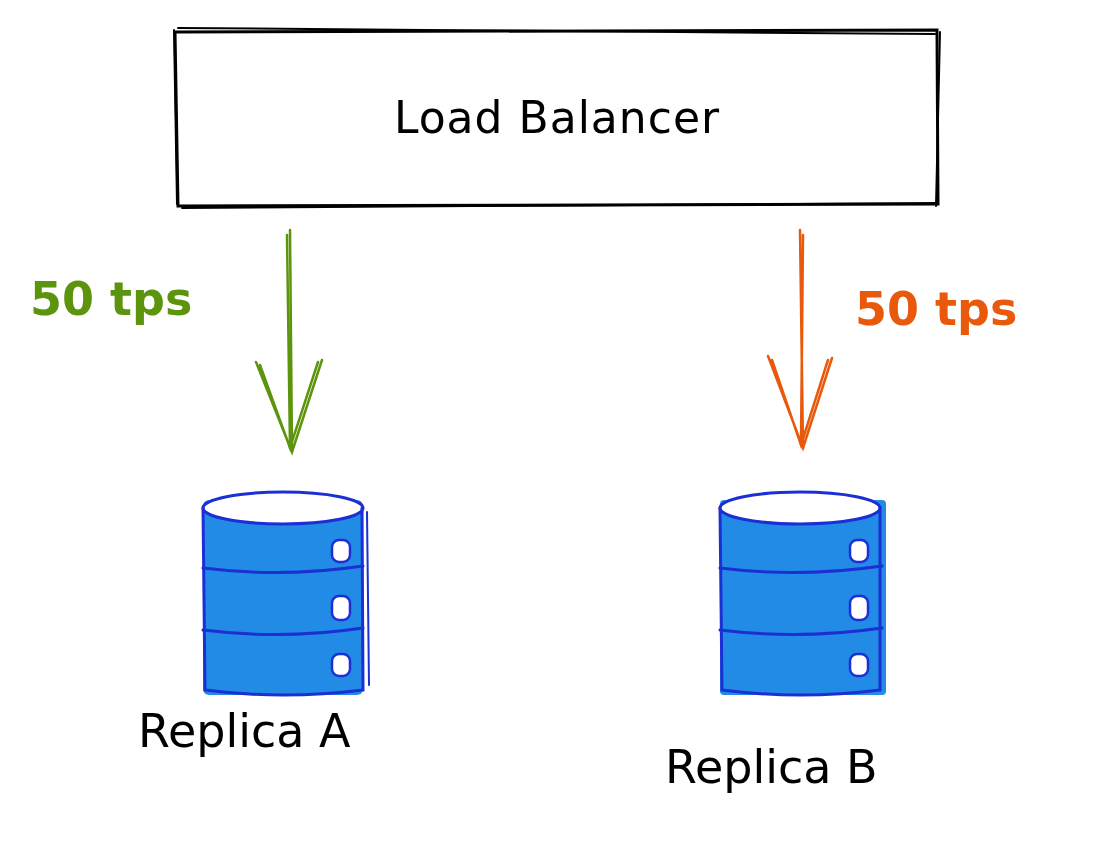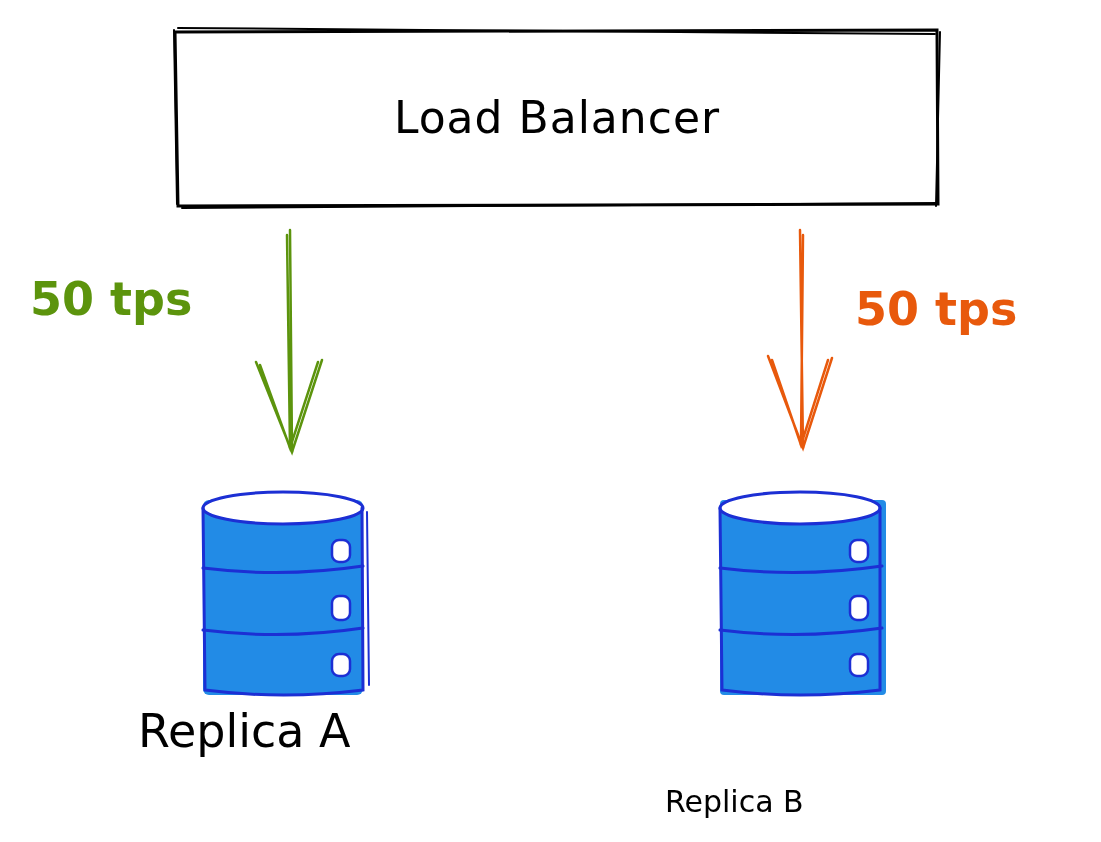--- a/index.html
+++ b/index.html
@@ -4,21 +4,21 @@
 <style>
   html, body { margin: 0; padding: 0; background: #ffffff; }
   body { width: 1101px; height: 842px; position: relative; overflow: hidden;
          font-family: "DejaVu Sans", sans-serif; }
   svg { position: absolute; left: 0; top: 0; }
   .lbl { position: absolute; white-space: nowrap; font-family: "DejaVu Sans", sans-serif; }
   .lb-title { left: 176px; top: 92px; width: 762px; text-align: center; font-size: 44px; color: #000; letter-spacing: 1px; }
   .tps-a { left: 30px; top: 272px; font-size: 46px; font-weight: bold; color: #5c940d; }
   .tps-b { left: 855px; top: 282px; font-size: 46px; font-weight: bold; color: #e8590c; }
   .rep-a { left: 138px; top: 704px; font-size: 46px; color: #000; }
-  .rep-b { left: 665px; top: 740px; font-size: 30px; color: #000; margin-top: 44px; }
+  .rep-b { left: 665px; top: 740px; font-size: 46px; color: #000; }
 </style>
 </head>
 <body>
 
 <svg width="1101" height="842">
 
   <g fill="none" stroke="#000" stroke-width="3" stroke-linecap="round">
     <path d="M175 32 L937 30 L938 204 L178 206 Z" fill="#fff"></path>
     <path d="M178 28 L935 34 M940 32 L936 206 M182 208 L938 203 M174 30 L177 204" stroke-width="2"></path>
   </g>

